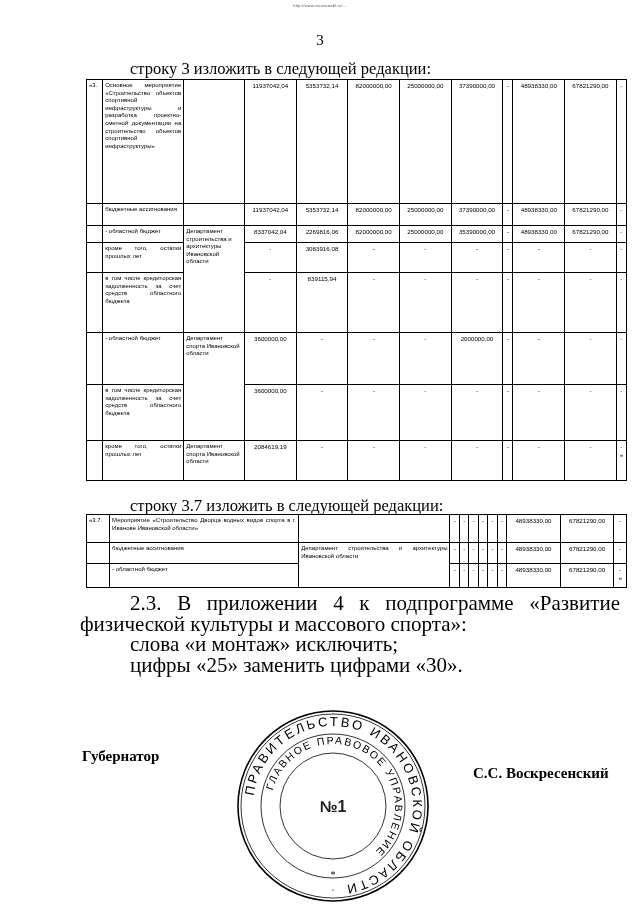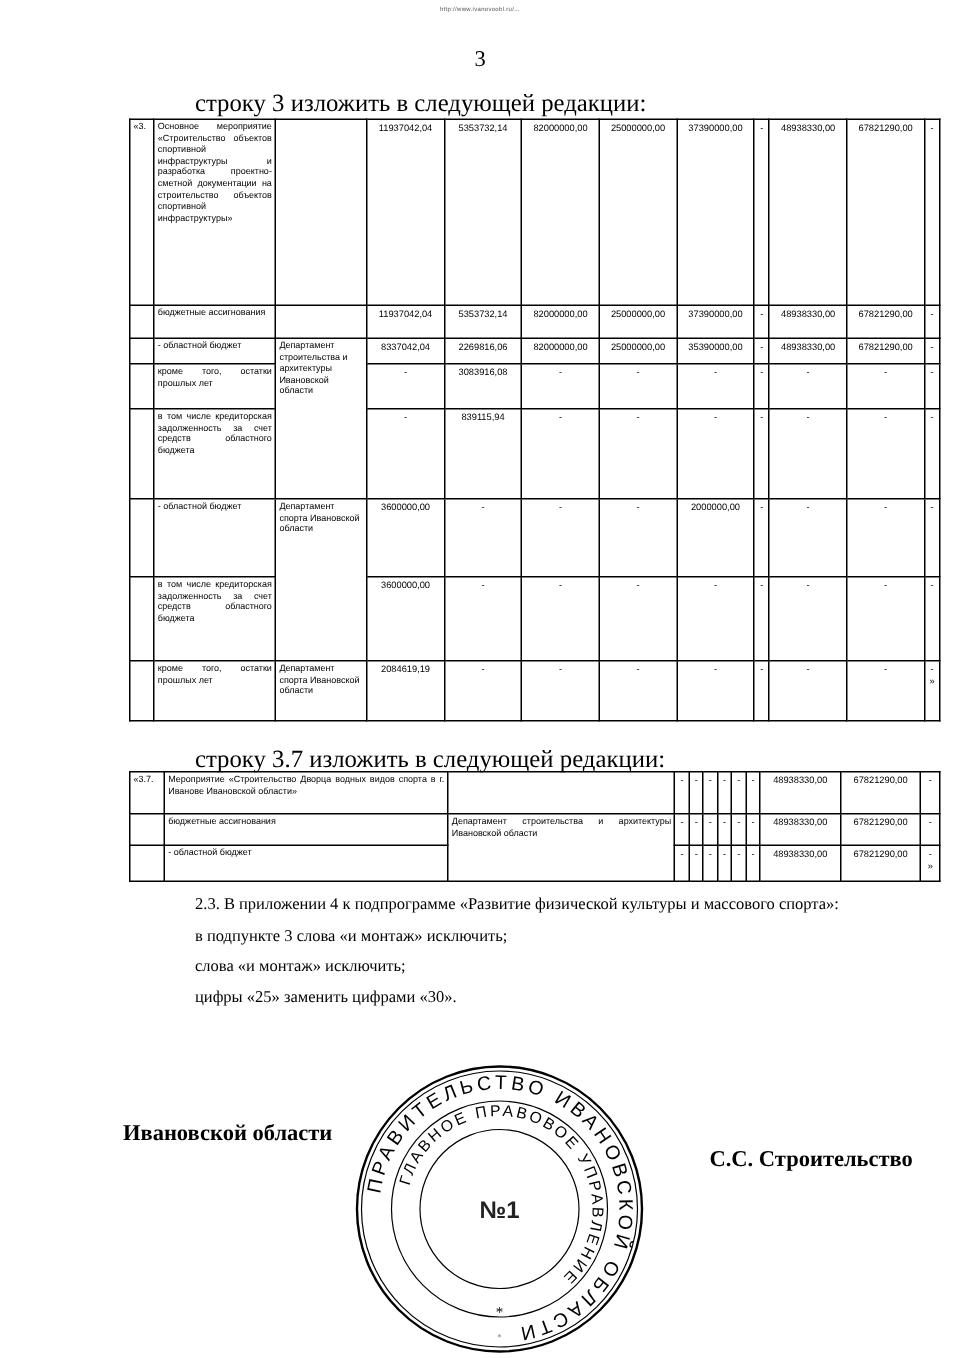--- a/index.html
+++ b/index.html
@@ -5,21 +5,21 @@
   html, body { margin: 0; padding: 0; background: #ffffff; }
   body { width: 640px; height: 905px; position: relative; overflow: hidden; font-family: "Liberation Serif", serif; color: #000; }
   .hdr-url { position: absolute; top: 3px; left: 0; width: 640px; text-align: center; font-family: "Liberation Sans", sans-serif; font-size: 4px; color: #555; letter-spacing: 0.2px; }
   .page-num { position: absolute; top: 32px; left: 0; width: 640px; text-align: center; font-size: 15px; }
   .para-head { position: absolute; font-size: 16.5px; white-space: nowrap; }
   table.t { position: absolute; border-collapse: collapse; table-layout: fixed; font-family: "Liberation Sans", sans-serif; font-size: 6px; }
   table.t td { border: 1px solid #000; vertical-align: top; padding: 2px 2px; line-height: 7.6px; }
   table.t td.num { text-align: center; white-space: nowrap; font-size: 6.2px; }
   table.t td.just { text-align: justify; }
   table.t td.dash { text-align: center; padding: 2px 0; }
-  .body-text { position: absolute; left: 80px; width: 540px; font-size: 11px; line-height: 20.5px; }
+  .body-text { position: absolute; left: 80px; width: 540px; font-size: 21px; line-height: 20.5px; }
   .body-text p { margin: 0; }
   .ind { text-indent: 50px; text-align: justify; }
   .ind2 { padding-left: 50px; }
   .sig-left { position: absolute; left: 82px; top: 747px; font-size: 15px; font-weight: bold; line-height: 19px; }
   .sig-right { position: absolute; left: 473px; top: 765px; font-size: 15px; font-weight: bold; }
   .stamp { position: absolute; left: 233px; top: 706px; }
 </style>
 </head>
 <body>
 
@@ -219,29 +219,28 @@
         <td class="dash num">
           <div>-</div>
           <div>»</div>
         </td>
       </tr>
     </tbody>
 </table>
 
 <div class="body-text" style="top:593px;">
   <p class="ind">2.3. В приложении 4 к подпрограмме «Развитие физической культуры и массового спорта»:</p>
-  <p class="ind2">в подпункте 3 слова «и монтаж» исключить;</p>
   <p class="ind2">слова «и монтаж» исключить;</p>
   <p class="ind2">цифры «25» заменить цифрами «30».</p>
 </div>
 
 <div class="sig-left">
-  <div>Ивановской области</div>
+  <div>Губернатор</div>
 </div>
-<div class="sig-right">С.С. Строительство</div>
+<div class="sig-right">С.С. Воскресенский</div>
 
 <svg class="stamp" width="200" height="200" viewBox="0 0 200 200">
   <defs>
     <path id="outerArc" d="M 100,100 m -80,0 a 80,80 0 1,1 160,0 a 80,80 0 1,1 -160,0"></path>
     <path id="innerArc" d="M 100,100 m -62,0 a 62,62 0 1,1 124,0 a 62,62 0 1,1 -124,0"></path>
   </defs>
   <circle cx="100" cy="100" r="95" fill="none" stroke="#000" stroke-width="1.6"></circle>
   <circle cx="100" cy="100" r="92" fill="none" stroke="#000" stroke-width="0.8"></circle>
   <circle cx="100" cy="100" r="72" fill="none" stroke="#000" stroke-width="0.8"></circle>
   <circle cx="100" cy="100" r="53" fill="none" stroke="#000" stroke-width="0.8"></circle>

